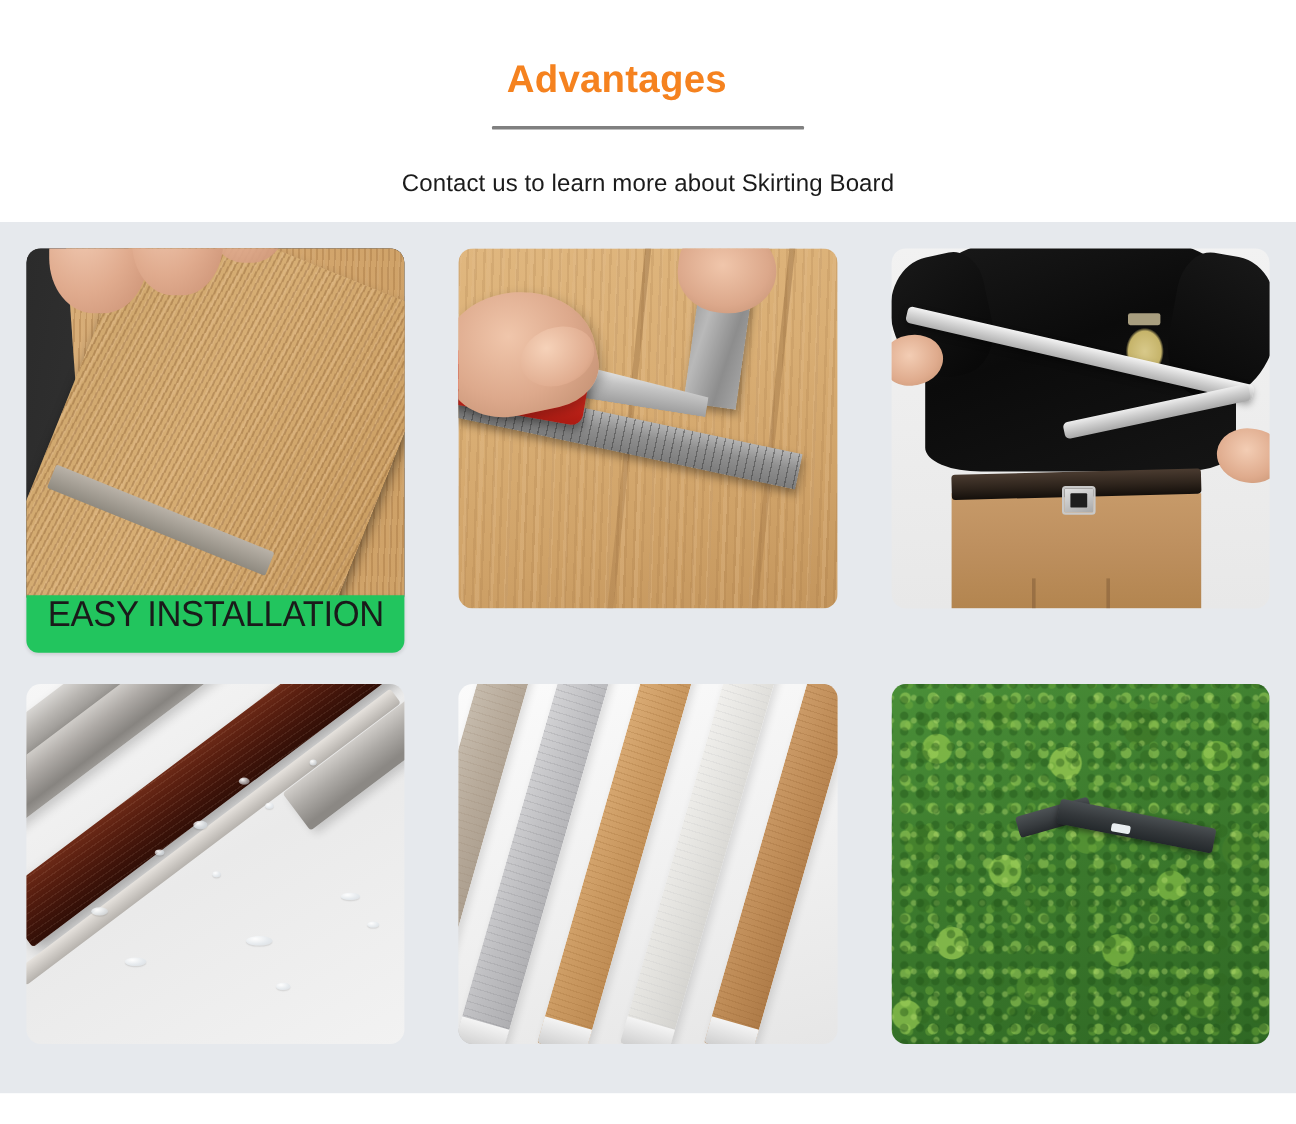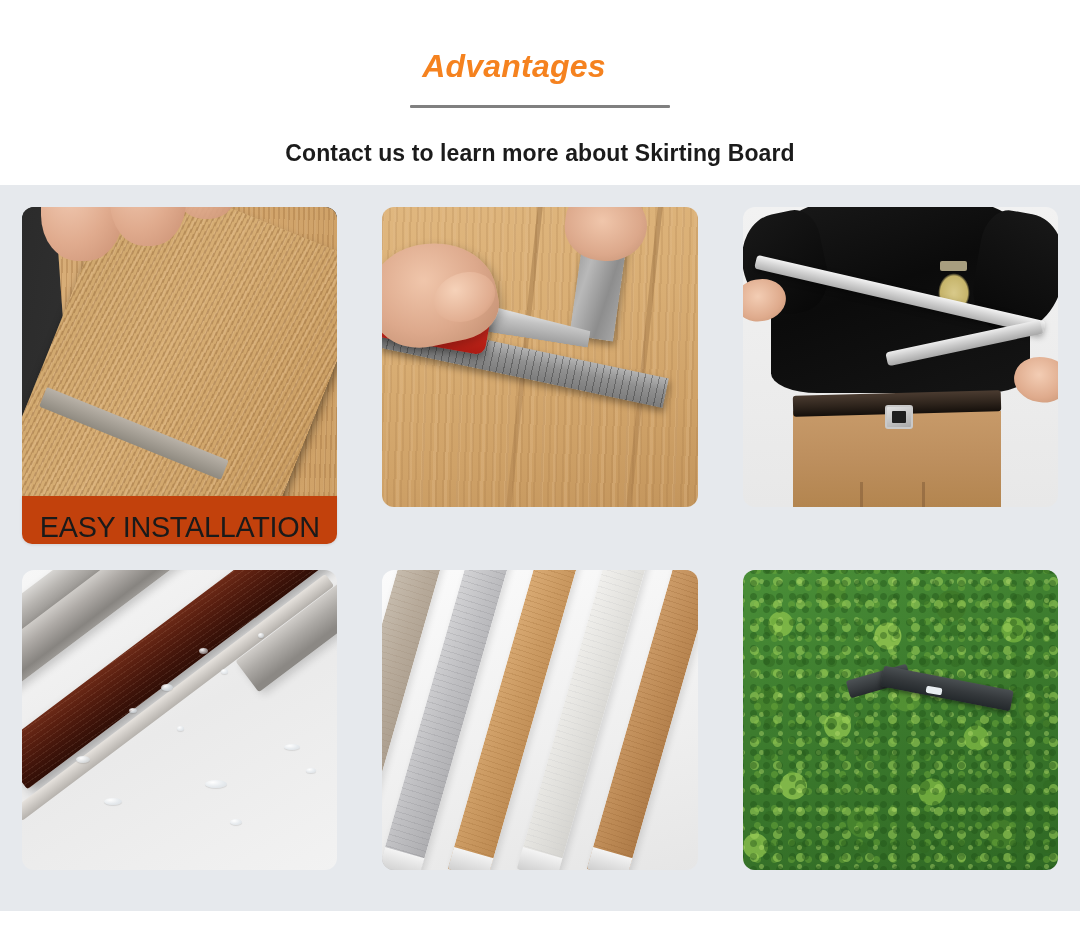--- a/index.html
+++ b/index.html
@@ -30,38 +30,37 @@
   }
 
   .title {
     position: absolute;
     top: 46px; left: 0; width: 1028px;
     font-size: 32px;
     font-weight: bold;
     color: #f5821f;
     letter-spacing: 0.2px;
     line-height: 40px;
-    font-style: italic;
   }
 
   .divider {
     position: absolute;
     top: 105px;
     left: 410px;
     width: 260px;
     height: 3px;
     background: #808080;
     border-radius: 1px;
   }
 
   .subtitle {
     position: absolute;
     top: 140px; left: 0; width: 1080px;
-    font-size: 23px;
-    font-weight: bold;
+    font-size: 20px;
+    font-weight: normal;
     color: #1b1b1b;
     letter-spacing: 0.1px;
     line-height: 26px;
   }
 
   
   .grid-section {
     position: absolute;
     top: 185px; left: 0;
     width: 1080px;
@@ -96,25 +95,25 @@
     overflow: hidden;
     background: #cfcfcf;
   }
 
   .card-caption {
     position: absolute;
     bottom: 0;
     left: 0;
     width: 100%;
     height: 48px;
-    background: #c2410c;
+    background: #22c55e;
     border-radius: 0 0 10px 10px;
     box-shadow: 0 1px 3px rgba(0,0,0,0.10);
     display: flex;
-    align-items: flex-end;
+    align-items: flex-start;
     justify-content: center;
     z-index: 4;
   }
 
   .card-caption span {
     font-family: "Liberation Sans", sans-serif;
     font-size: 30px;
     font-weight: 400;
     color: #1a1a1a;
     letter-spacing: -0.3px;

